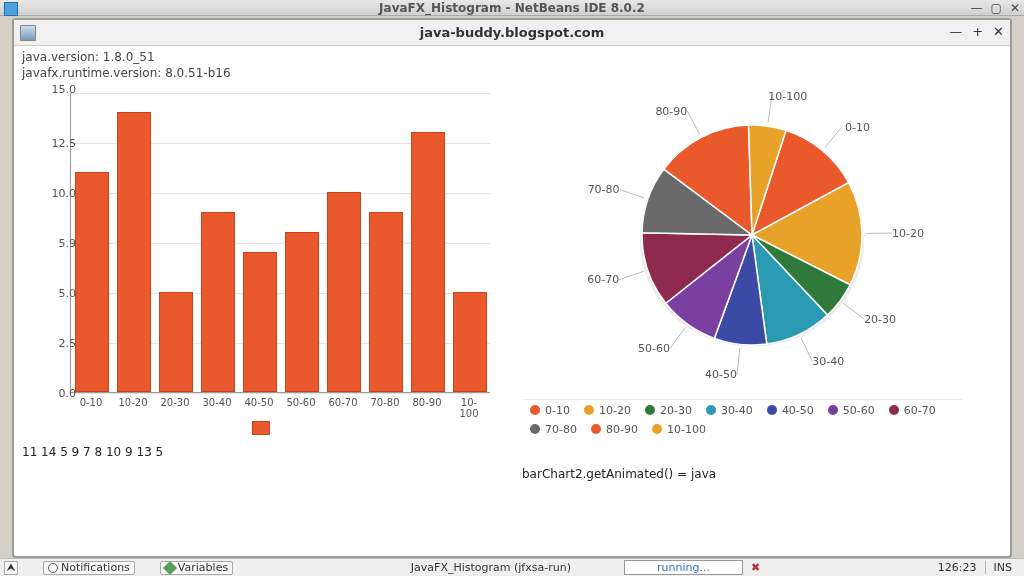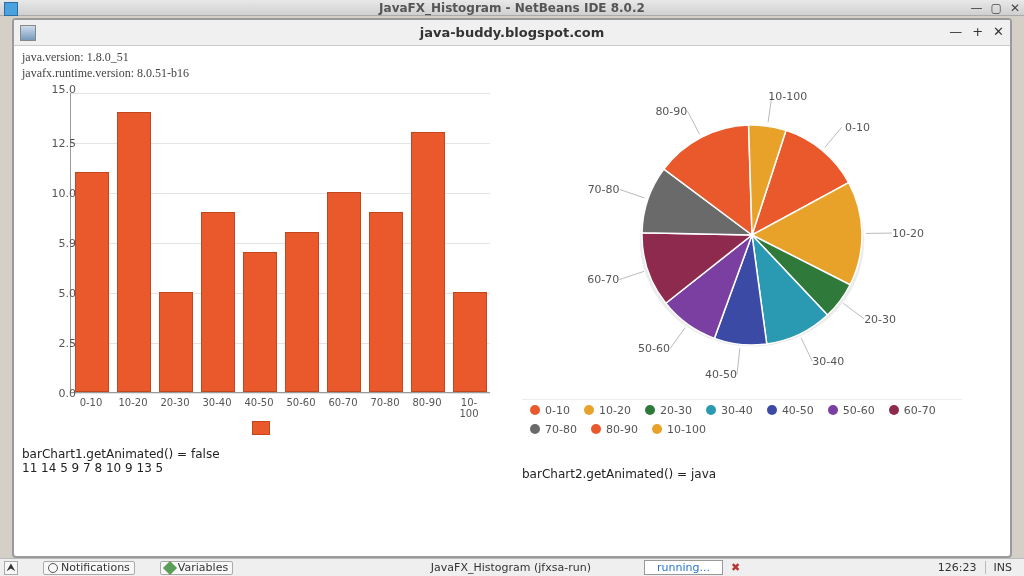--- a/index.html
+++ b/index.html
@@ -75,21 +75,21 @@
     right: 6px; top: 4px;
     display: flex;
     gap: 10px;
     font-weight: normal;
   }
   .content {
     flex: 1;
     padding: 4px 8px 0 8px;
     overflow: hidden;
   }
-  .sysinfo { color: #444; font-size: 12px; line-height: 1.2; margin-bottom: 2px; font-family: Liberation Serif, serif;}
+  .sysinfo { color: #444; font-size: 12px; line-height: 1.2; margin-bottom: 2px;}
   .charts-row {
     display: flex;
     gap: 20px;
     margin-top: 4px;
     align-items: flex-start;
   }
   .chart-panel { flex: 1; }
 
   
   .barchart {
@@ -204,21 +204,21 @@
   }
   .status-btn .ico {
     width: 10px; height: 10px;
     display: inline-block;
   }
   .exp { width: 14px; text-align:center; border:1px solid #aaa; height:14px; background:#f8f8f8; line-height:12px;}
   .spacer { flex: 1; }
   .run-status {
     border: 1px solid #999;
     background: #fff;
-    padding: 0 12px;
+    padding: 0 32px;
     text-align:center;
     color: #2a74c9;
     margin-left: 45px;
   }
   .ins-cell { border-left: 1px solid #bbb; padding: 0 8px; }
   .wc { cursor: default; }
 </style>
 </head>
 <body>
 
@@ -282,21 +282,20 @@
             <div class="bc-xtick" style="left: 111px;">10-20</div>
             <div class="bc-xtick" style="left: 153px;">20-30</div>
             <div class="bc-xtick" style="left: 195px;">30-40</div>
             <div class="bc-xtick" style="left: 237px;">40-50</div>
             <div class="bc-xtick" style="left: 279px;">50-60</div>
             <div class="bc-xtick" style="left: 321px;">60-70</div>
             <div class="bc-xtick" style="left: 363px;">70-80</div>
             <div class="bc-xtick" style="left: 405px;">80-90</div>
             <div class="bc-xtick" style="left: 447px;">10-100</div>
           </div>
-        <div class="caption">barChart1.getAnimated() = false</div>
         <div class="values-line">11 14 5 9 7 8 10 9 13 5</div>
       </div>
 
       <div class="chart-panel">
         <div class="piechart" id="piechart">
           <svg id="pie-svg" class="pie-svg" width="460" height="310">
               <ellipse cx="230" cy="156" rx="112" ry="105.6" fill="rgba(0,0,0,0.08)"></ellipse>
               <path d="M 230 150 L 263.9918693812442 45.383783207533114 A 110 110 0 0 1 326.6849785963205 97.54034965967608 Z" fill="#e9592c" stroke="#fff" stroke-width="1.5"></path>
               <line x1="302.90865326530445" y1="62.36251784173848" x2="319.53694260651423" y2="42.375021910906895" stroke="#bbb"></line>
               <path d="M 230 150 L 326.6849785963205 97.54034965967608 A 110 110 0 0 1 328.09677371953524 199.76969947486418 Z" fill="#e8a22a" stroke="#fff" stroke-width="1.5"></path>

